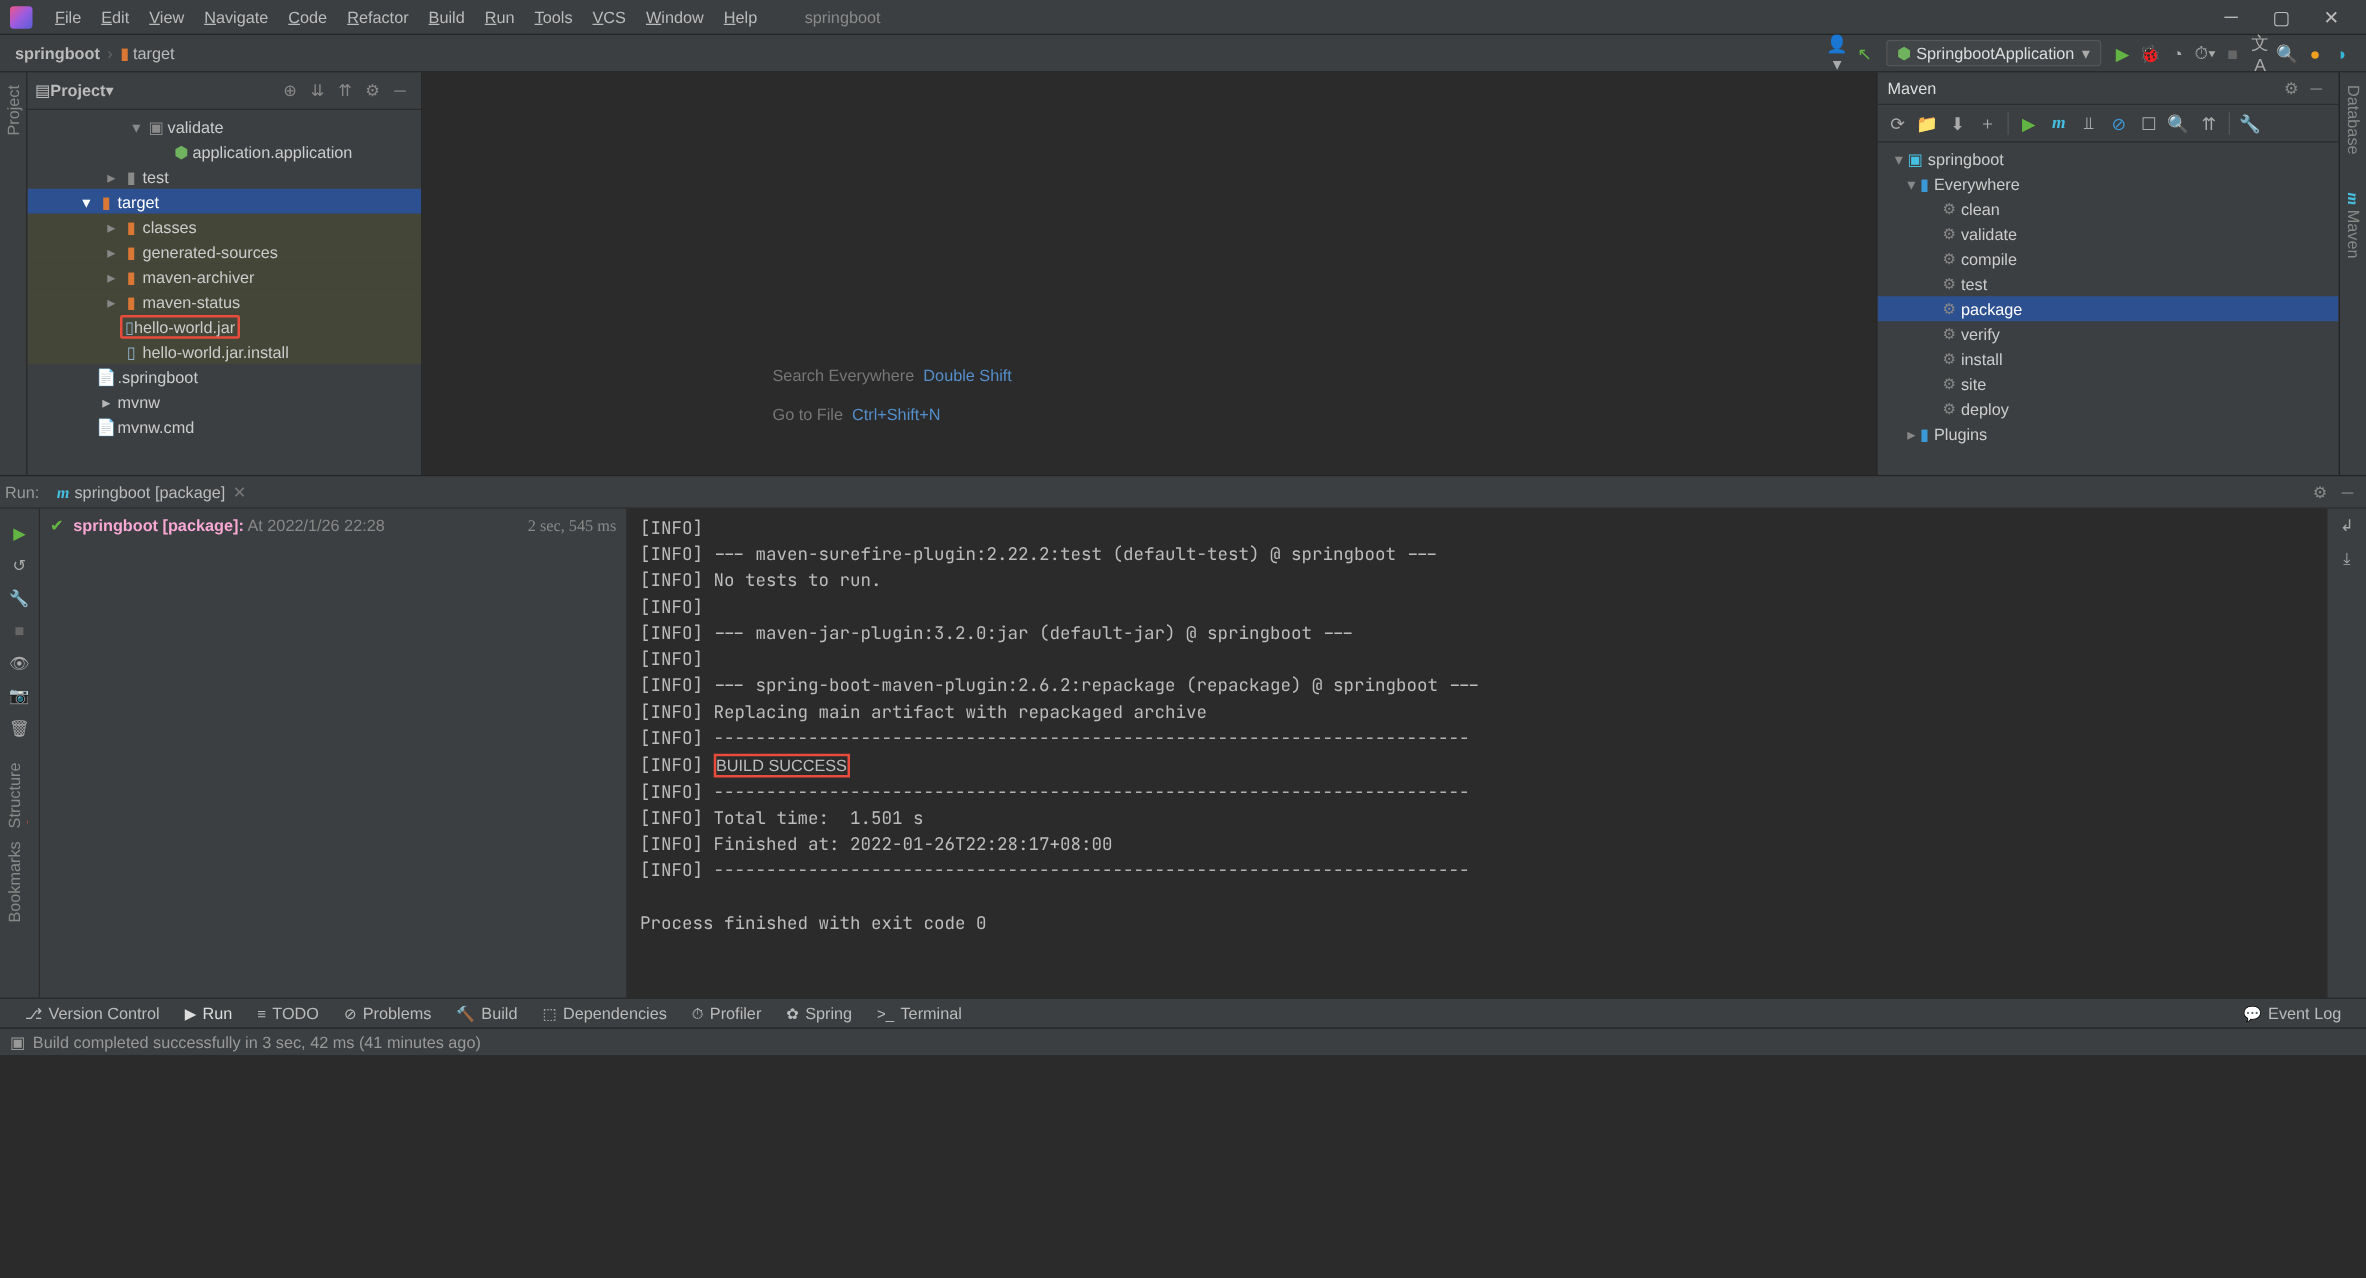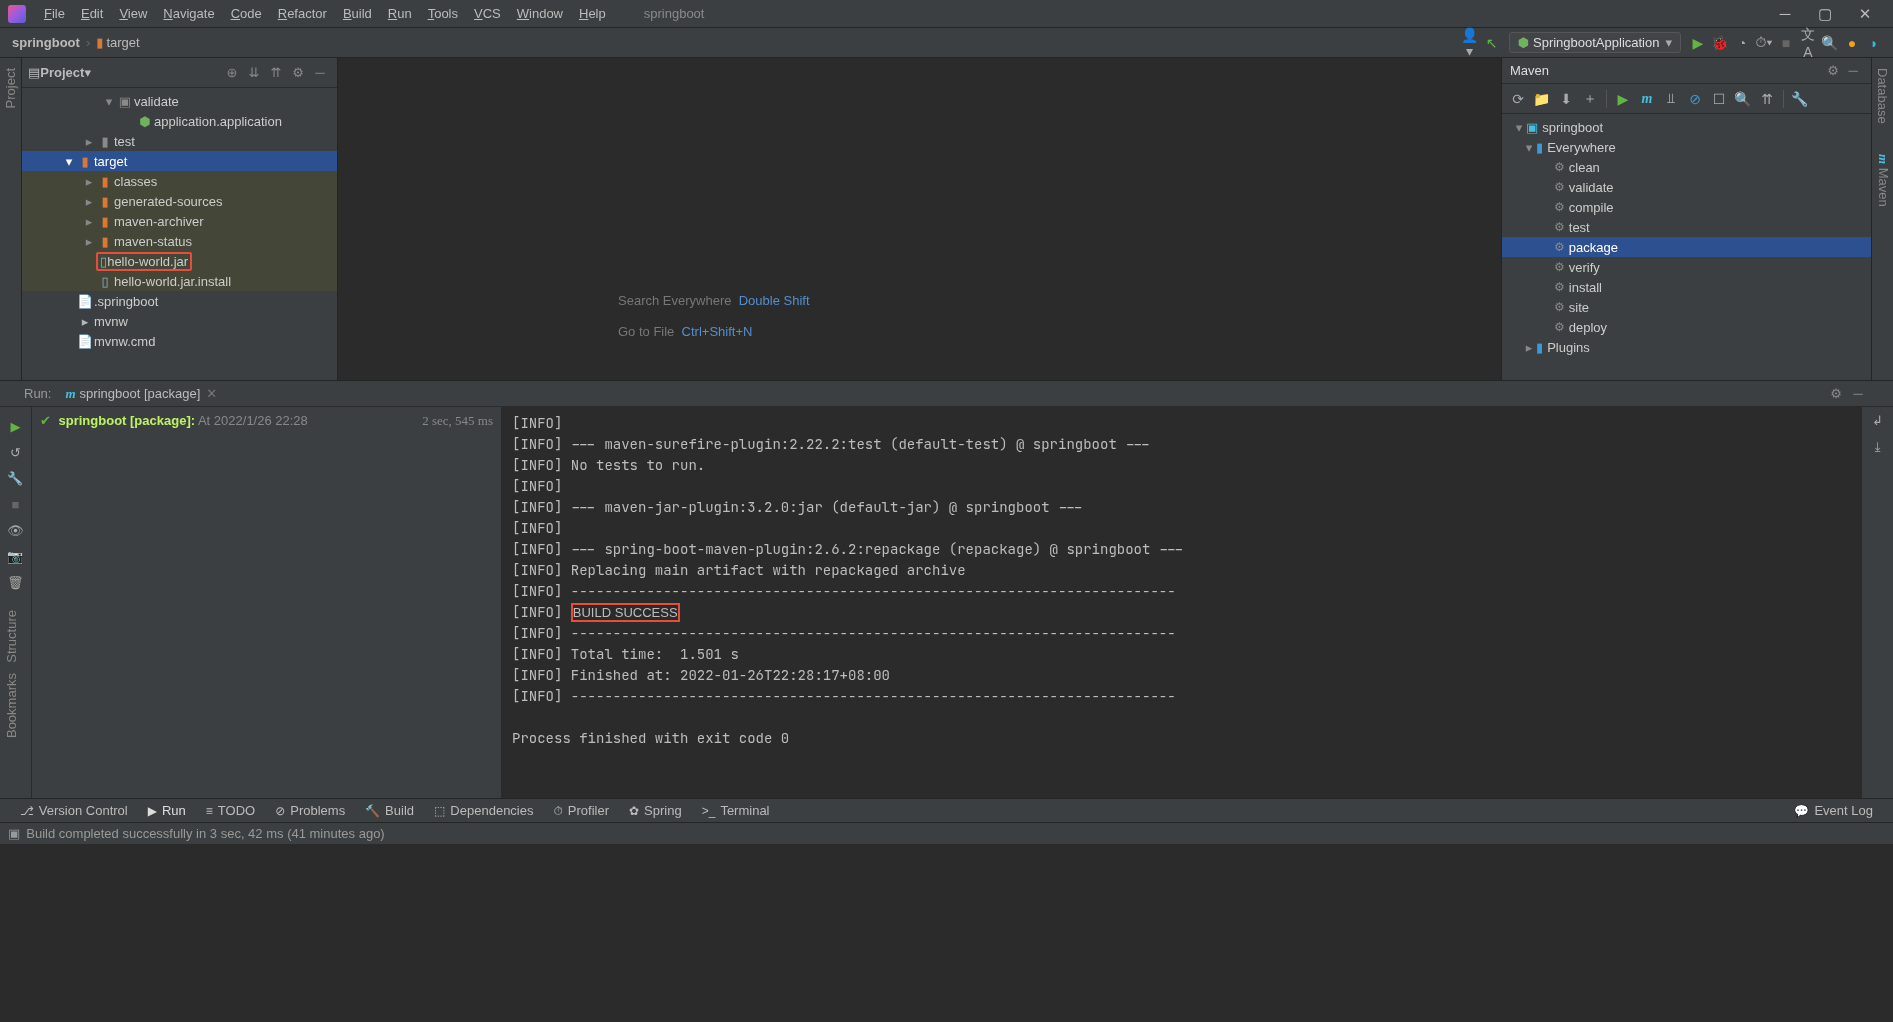--- a/index.html
+++ b/index.html
@@ -70,33 +70,33 @@
 .maven-tree { flex:1; overflow:auto; padding-top:3px;}
 .mv-row { height:20px; display:flex; align-items:center; padding-left:10px; color:#ccc; cursor:pointer;}
 .mv-row.sel { background:#2d5091; color:#fff;}
 .mv-row .tw { width:14px; text-align:center; color:#888;}
 .mv-row .gear { color:#888; margin-right:4px; font-size:12px;}
 .mv-ind-1 { padding-left: 20px;}
 .mv-ind-2 { padding-left: 38px;}
 
 
 .run-panel { height: 418px; background:#2b2b2b; border-top:1px solid #232525; display:flex; flex-direction:column;}
-.run-header { height:26px; display:flex; align-items:center; background:#3c3f41; padding:0 24px; border-bottom:1px solid #2b2b2b;}
+.run-header { height:26px; display:flex; align-items:center; background:#3c3f41; padding:0 4px; border-bottom:1px solid #2b2b2b;}
 .run-header .label { color:#999; margin-right:8px;}
 .run-header .tab { display:flex; align-items:center; padding:0 6px;}
 .run-header .tab .m-ico { color:#46c0e0; font-style:italic; font-weight:bold; margin-right:4px; font-family:serif;}
 .run-header .tab .close { margin-left:6px; color:#777;}
 .run-header .spacer{flex:1;}
 .run-header .ico{ width:22px; text-align:center; color:#888;}
 .run-body { flex:1; display:flex;}
 .run-left-tools { width:32px; background:#3c3f41; border-right:1px solid #2b2b2b; display:flex; flex-direction:column; align-items:center; padding-top:6px;}
 .run-left-tools .ico { height:26px; color:#aaa; cursor:pointer; display:flex; align-items:center; justify-content:center; width:100%;}
 .run-status { width: 470px; background:#3c3f41; border-right:1px solid #2b2b2b; padding:6px 8px;}
 .run-status .check { color:#62b543; margin-right:4px;}
-.run-status .bold { color:#bef264; font-weight:bold;}
+.run-status .bold { color:#f9a8d4; font-weight:bold;}
 .run-status .time { color:#888; float:right;font-family:Liberation Serif, serif;}
 .run-status .at { color:#888;}
 .console { flex:1; background:#2b2b2b; padding:6px 10px; font-family: "Consolas","JetBrains Mono",monospace; font-size:14px; color:#bcbcbc; line-height:21px; overflow:auto; white-space:pre;}
 .console .box { border:2px solid #e74c3c;}
 .run-right-tools { width:32px; background:#3c3f41; border-left:1px solid #2b2b2b; display:flex; flex-direction:column; align-items:center; padding-top:6px;}
 .run-right-tools .ico { height:26px; color:#aaa;}
 
 
 .bottom-tools { height:24px; background:#3c3f41; border-top:1px solid #232525; display:flex; align-items:center; padding:0 10px;}
 .bottom-tools .tab { padding:0 10px; color:#bbb; display:flex; align-items:center; cursor:pointer;}

